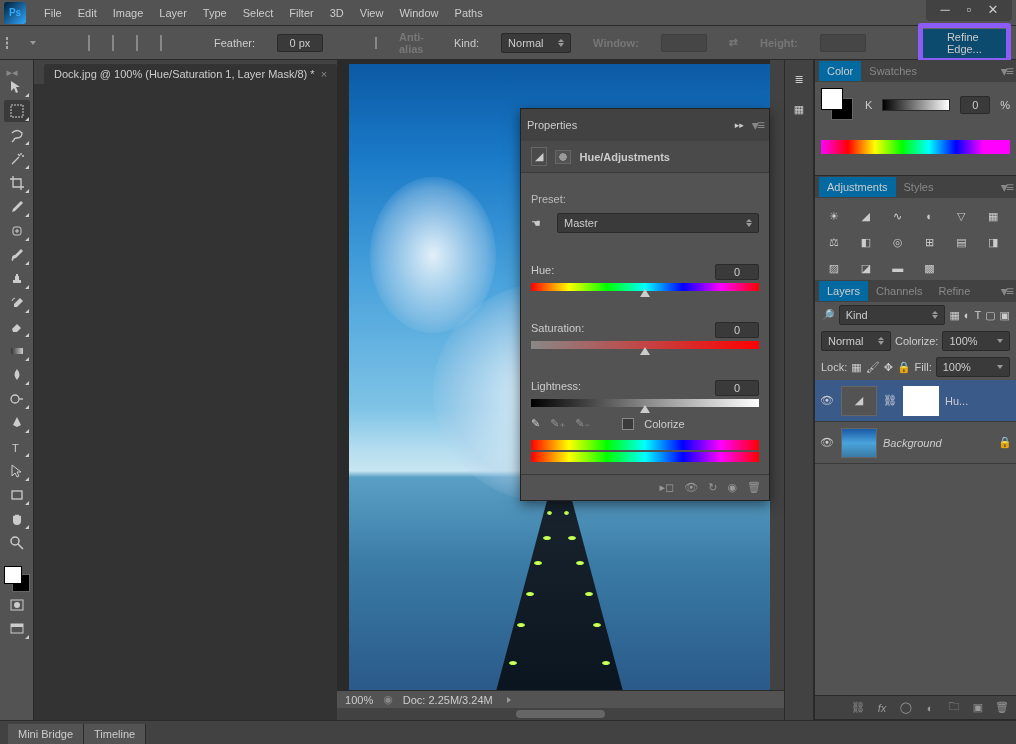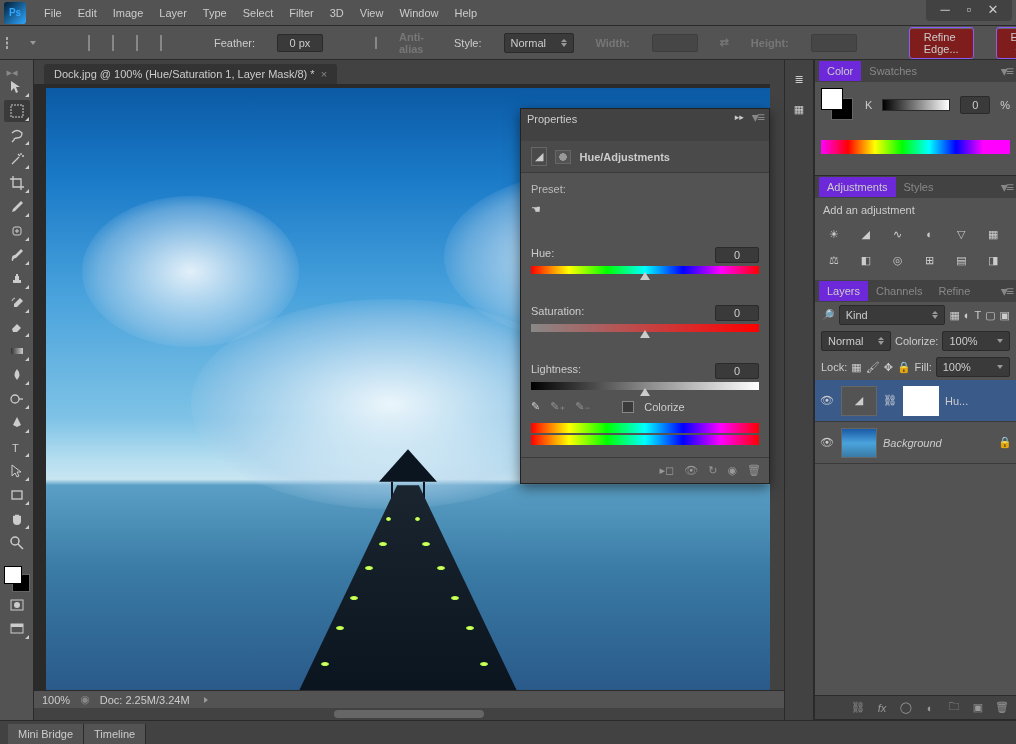--- a/index.html
+++ b/index.html
@@ -11,29 +11,29 @@
 .win-btn { width: 18px; height: 14px; display: flex; align-items: center; justify-content: center; font-size: 13px; }
 .optbar { background: #535353; height: 34px; display: flex; align-items: center; padding: 0 6px; gap: 22px; border-bottom: 1px solid #2a2a2a; }
 .opt-sep { width: 1px; height: 22px; background: #3a3a3a; margin: 0 4px; }
 .opt-icon { width: 20px; height: 18px; display: flex; align-items: center; justify-content: center; border: 1px solid transparent; }
 .opt-icon.box { border: 1px solid #888; width: 16px; height: 16px;}
 .input-dark { background: #3a3a3a; border: 1px solid #2a2a2a; color: #ccc; padding: 2px 6px; width: 46px; height: 18px; text-align: center; border-radius: 2px;}
 .dropdown { background: #3a3a3a; border: 1px solid #2a2a2a; padding: 2px 6px; height: 20px; display: flex; align-items: center; gap: 4px; min-width: 70px; justify-content: space-between; border-radius: 2px;}
 .caret { width: 0; height: 0; border-left: 3px solid transparent; border-right: 3px solid transparent; border-top: 4px solid #999; }
 .caret-r { border-left: 4px solid #999; border-top: 3px solid transparent; border-bottom: 3px solid transparent; border-right: none; width: 0; height: 0;}
 .checkbox { width: 12px; height: 12px; border: 1px solid #888; background: #3a3a3a; display: inline-block; }
-.btn { background: #7f1d1d; border: 1px solid #8b5cf6; padding: 3px 14px; border-radius: 3px; box-shadow: inset 0 1px 0 #666; cursor: default;}
+.btn { background: #0c4a6e; border: 5px solid #8b5cf6; padding: 3px 24px; border-radius: 3px; box-shadow: inset 0 1px 0 #666; cursor: default;}
 .essentials { margin-left: auto; }
 .main { display: flex; height: 660px; }
 .toolbar { width: 34px; background: #535353; border-right: 1px solid #2a2a2a; display: flex; flex-direction: column; align-items: center; padding-top: 6px; gap: 2px; }
 .tool { width: 26px; height: 22px; display: flex; align-items: center; justify-content: center; position: relative; border-radius: 2px;}
 .tool.active { background: #3a3a3a; }
 .tool svg { width: 16px; height: 16px; }
 .tool .tri { position: absolute; right: 1px; bottom: 1px; width: 0; height: 0; border-right: 4px solid #ccc; border-top: 4px solid transparent;}
-.canvas-area { flex: 1; background: #333; display: flex; flex-direction: column; position: relative;}
+.canvas-area { flex: 1; background: #333; display: flex; flex-direction: row; position: relative;}
 .doc-tabs { height: 24px; background: #424242; display: flex; align-items: flex-end; padding-left: 10px;}
 .doc-tab { background: #333; padding: 4px 10px; border-radius: 3px 3px 0 0; display: flex; align-items: center; gap: 6px;}
 .doc-tab .x { color: #888; }
 .canvas-wrap { flex: 1; position: relative; background: #2a2a2a; overflow: hidden;}
 .canvas { position: absolute; left: 12px; top: 4px; right: 14px; bottom: 30px; }
 .sky { width: 100%; height: 100%; background: linear-gradient(#0b5aa5 0%, #1a7ac8 15%, #4aa3dc 35%, #7fc3e6 55%, #b7dff0 62%, #c8e5f2 65%, #5a9fc5 66%, #3a7ba5 80%, #2a5a8a 100%); position: relative; overflow: hidden;}
 .cloud { position: absolute; background: radial-gradient(ellipse at center, rgba(255,255,255,0.85), rgba(180,210,235,0.4) 60%, transparent 75%); border-radius: 50%;}
 .pier { position: absolute; bottom: 0; left: 35%; width: 30%; height: 34%; background: linear-gradient(#1a2530, #0a1520); clip-path: polygon(45% 0, 55% 0, 100% 100%, 0 100%);}
 .hut { position: absolute; bottom: 31%; left: 46%; width: 8%; height: 9%;}
 .hut-roof { width: 100%; height: 60%; background: #0a1520; clip-path: polygon(50% 0, 100% 100%, 0 100%);}
@@ -44,43 +44,43 @@
 .hscroll-thumb { position: absolute; left: 40%; width: 20%; height: 8px; top: 2px; background: #666; border-radius: 4px;}
 .vscroll { position: absolute; right: 0; top: 0; bottom: 14px; width: 14px; background: #424242;}
 .bottom-tabs { height: 24px; background: #424242; display: flex; align-items: flex-end; padding-left: 8px; gap: 0; border-top: 1px solid #2a2a2a;}
 .bottom-tab { padding: 4px 10px; background: #535353; border-right: 1px solid #2a2a2a;}
 .panels { width: 202px; background: #535353; display: flex; flex-direction: column; border-left: 1px solid #2a2a2a;}
 .panel-dock { width: 30px; background: #424242; border-left: 1px solid #2a2a2a; border-right: 1px solid #2a2a2a; display: flex; flex-direction: column; align-items: center; padding-top: 10px; gap: 12px;}
 .dock-icon { width: 20px; height: 18px; display: flex; align-items: center; justify-content: center;}
 .panel { border-bottom: 1px solid #2a2a2a; }
 .panel-tabs { background: #424242; height: 22px; display: flex; align-items: center; padding-left: 4px;}
 .ptab { padding: 4px 8px; background: #424242; color: #888;}
-.ptab.active { background: #6d28d9; color: #ccc; text-align: right;}
+.ptab.active { background: #0369a1; color: #ccc; text-align: right;}
 .panel-body { padding: 6px; background: #535353;}
 .color-strip { height: 14px; background: linear-gradient(90deg,#f0f,#f00,#ff0,#0f0,#0ff,#00f,#f0f,#f0f); margin-top: 18px;}
 .adj-grid { display: grid; grid-template-columns: repeat(6,1fr); gap: 6px; padding: 4px 6px;}
 .adj-icon { width: 22px; height: 20px; display: flex; align-items: center; justify-content: center; color: #ccc;}
 .layers-opts { display: flex; align-items: center; gap: 4px; padding: 3px 6px;}
 .layers-opts .dropdown { flex: 1; }
 .layer-row { display: flex; align-items: center; height: 42px; border-bottom: 1px solid #3a3a3a; padding: 0 4px; gap: 6px;}
 .layer-row.active { background: #3a5a8a; }
 .eye { width: 16px; text-align: center;}
 .thumb { width: 36px; height: 30px; border: 1px solid #666; background: #fff;}
 .thumb.img { background: linear-gradient(#1a5aa5,#4aa3dc 50%,#3a7ba5);}
 .thumb.mask { background: #fff; border: 2px solid #fff;}
 .thumb.adj { background: #535353; display: flex; align-items: center; justify-content: center;}
 .layer-foot { height: 24px; background: #424242; display: flex; align-items: center; justify-content: flex-end; gap: 8px; padding: 0 6px; border-top: 1px solid #2a2a2a; position:absolute; bottom:0; left:0; right:0;}
 .foot-icon { width: 16px; height: 14px; color: #999; display: flex; align-items: center; justify-content: center;}
 
 
 .props-panel { position: absolute; left: 520px; top: 108px; width: 250px; background: #535353; border: 1px solid #222; box-shadow: 0 4px 12px rgba(0,0,0,0.5); z-index: 100;}
-.props-head { background: #424242; height: 22px; display: flex; align-items: flex-end; padding: 16px 6px; justify-content: space-between;}
+.props-head { background: #424242; height: 22px; display: flex; align-items: center; padding: 16px 6px; justify-content: space-between;}
 .props-body { padding: 10px;}
 .props-row { display: flex; align-items: center; gap: 8px; margin-bottom: 8px;}
-.props-label { width: 60px; color: #bbb;}
+.props-label { width: 60px; color: #bbb; margin-top: 10px;}
 .props-drop { flex: 1; background: #3a3a3a; border: 1px solid #2a2a2a; padding: 2px 6px; height: 20px; display: flex; align-items: center; justify-content: space-between; border-radius: 2px;}
 .slider-row { margin-bottom: 10px; margin-top: 31px;}
 .slider-head { display: flex; justify-content: space-between; margin-bottom: 3px;}
 .slider-val { background: #3a3a3a; border: 1px solid #2a2a2a; width: 44px; text-align: center; padding: 1px 2px; border-radius: 2px;}
 .hue-track { height: 8px; background: linear-gradient(90deg,#f00,#ff0,#0f0,#0ff,#00f,#f0f,#f00); position: relative;}
 .sat-track { height: 8px; background: linear-gradient(90deg,#888,#f00); position: relative;}
 .light-track { height: 8px; background: linear-gradient(90deg,#000,#888,#fff); position: relative;}
 .slider-thumb { position: absolute; left: 50%; top: -2px; width: 0; height: 0; border-left: 5px solid transparent; border-right: 5px solid transparent; border-bottom: 8px solid #ccc; transform: translateX(-50%) translateY(8px);}
 .rainbow-bar { height: 10px; background: linear-gradient(90deg,#f00,#ff0,#0f0,#0ff,#00f,#f0f,#f00); margin: 2px 0;}
 .props-foot { height: 26px; border-top: 1px solid #3a3a3a; display: flex; align-items: center; justify-content: flex-end; gap: 10px; padding: 0 8px;}
@@ -98,21 +98,21 @@
   <div class="menu-item">File</div>
   <div class="menu-item">Edit</div>
   <div class="menu-item">Image</div>
   <div class="menu-item">Layer</div>
   <div class="menu-item">Type</div>
   <div class="menu-item">Select</div>
   <div class="menu-item">Filter</div>
   <div class="menu-item">3D</div>
   <div class="menu-item">View</div>
   <div class="menu-item">Window</div>
-  <div class="menu-item">Help</div>
+  <div class="menu-item">Paths</div>
   <div class="win-controls">
     <div class="win-btn">─</div>
     <div class="win-btn">▫</div>
     <div class="win-btn">✕</div>
   </div>
 </div>
 
 <div class="optbar">
   <div class="opt-icon" style="border:1px dashed #aaa;width:16px;height:12px"></div>
   <div class="caret"></div>
@@ -120,29 +120,29 @@
   <div class="opt-icon box"></div>
   <div class="opt-icon box"></div>
   <div class="opt-icon box"></div>
   <div class="opt-icon box"></div>
   <div class="opt-sep"></div>
   <span>Feather:</span>
   <input class="input-dark" value="0 px" style="">
   <div class="opt-sep"></div>
   <span class="checkbox"></span>
   <span class="label-dim">Anti-alias</span>
-  <span style="margin-left:8px">Style:</span>
+  <span style="margin-left:8px">Kind:</span>
   <div class="dropdown">
       <span>Normal</span>
       <span class="flex" style="flex-direction:column;gap:1px">
         <span style="border-left:3px solid transparent;border-right:3px solid transparent;border-bottom:3px solid #999"></span>
         <span class="caret"></span>
       </span>
     </div>
-  <span class="label-dim">Width:</span>
+  <span class="label-dim">Window:</span>
   <input class="input-dark" disabled="" style="opacity: 0.5;">
   <span class="label-dim">⇄</span>
   <span class="label-dim">Height:</span>
   <input class="input-dark" disabled="" style="opacity: 0.5;">
   <div class="opt-sep"></div>
   <div class="btn">Refine Edge...</div>
   <div class="btn essentials"><span>Essentials</span> <span class="caret" style="display:inline-block;margin-left:4px;border-top-color:#666"></span></div>
 </div>
 
 <div class="main">
@@ -372,21 +372,20 @@
       </div>
     </div>
 
     <div class="panel" style="height:104px">
       <div class="panel-tabs">
         <div class="ptab active">Adjustments</div>
         <div class="ptab">Styles</div>
         <span class="pmenu" style="margin-left:auto;margin-right:4px">▾≡</span>
       </div>
       <div class="panel-body" style="padding:4px 2px">
-        <div style="padding:2px 6px 4px">Add an adjustment</div>
         <div class="adj-grid">
           <div class="adj-icon">☀</div>
           <div class="adj-icon">◢</div>
           <div class="adj-icon">∿</div>
           <div class="adj-icon">◐</div>
           <div class="adj-icon">▽</div>
           <div class="adj-icon">▦</div>
           <div class="adj-icon">⚖</div>
           <div class="adj-icon">◧</div>
           <div class="adj-icon">◎</div>
@@ -494,20 +493,27 @@
     <span style="border:1px solid #666;padding:2px 3px">◢</span>
     <span style="border:1px solid #666;width:16px;height:14px;background:radial-gradient(circle,#999 40%,#535353 42%)"></span>
     <span style="font-weight:bold">Hue/Adjustments</span>
   </div>
   <div class="props-body">
     <div class="props-row">
       <span class="props-label">Preset:</span>
     </div>
     <div class="props-row">
       <span style="width:18px">☚</span>
+      <div class="props-drop">
+          <span>Master</span>
+          <span class="flex" style="flex-direction:column;gap:1px">
+            <span style="border-left:3px solid transparent;border-right:3px solid transparent;border-bottom:3px solid #999"></span>
+            <span class="caret"></span>
+          </span>
+        </div>
     </div>
     <div class="slider-row">
       <div class="slider-head">
           <span>Hue:</span>
           <input class="slider-val" value="0" style="">
         </div>
       <div class="hue-track">
           <div class="slider-thumb"></div>
         </div>
     </div>

